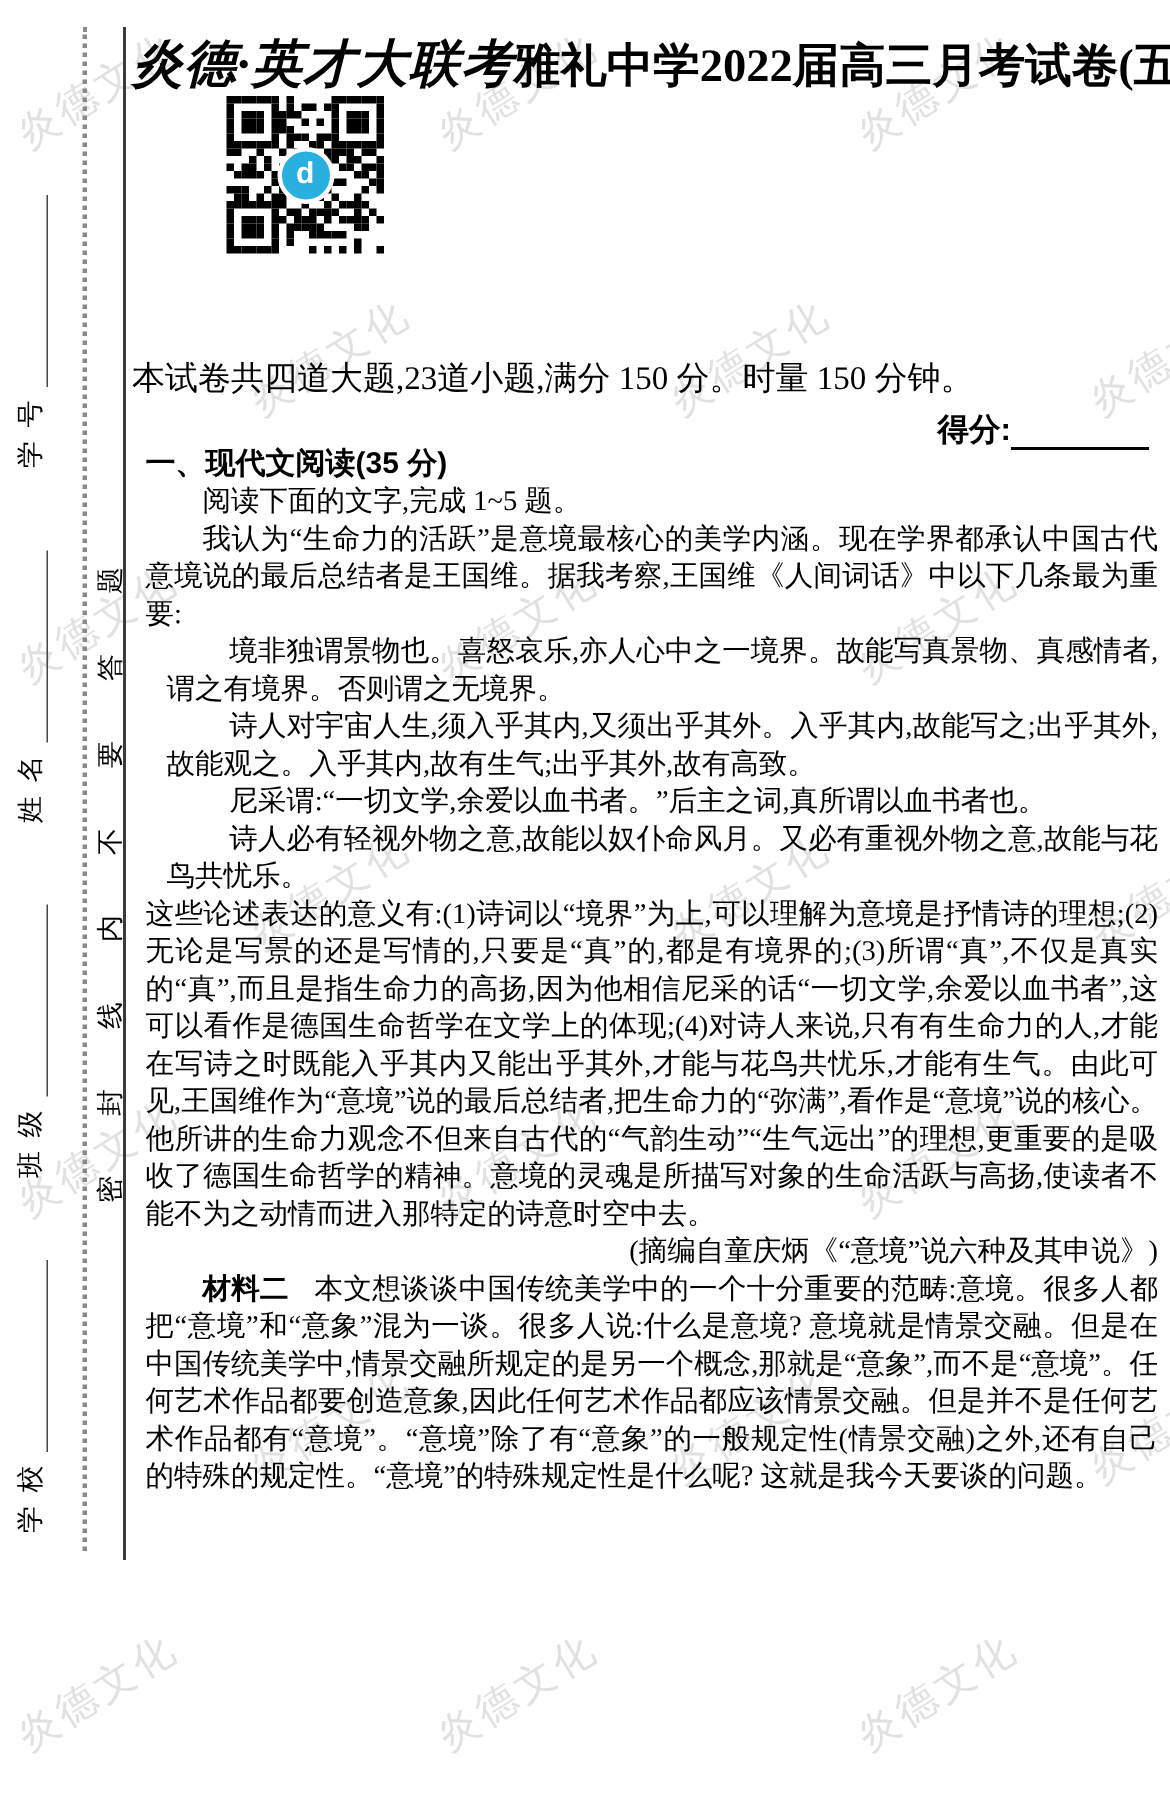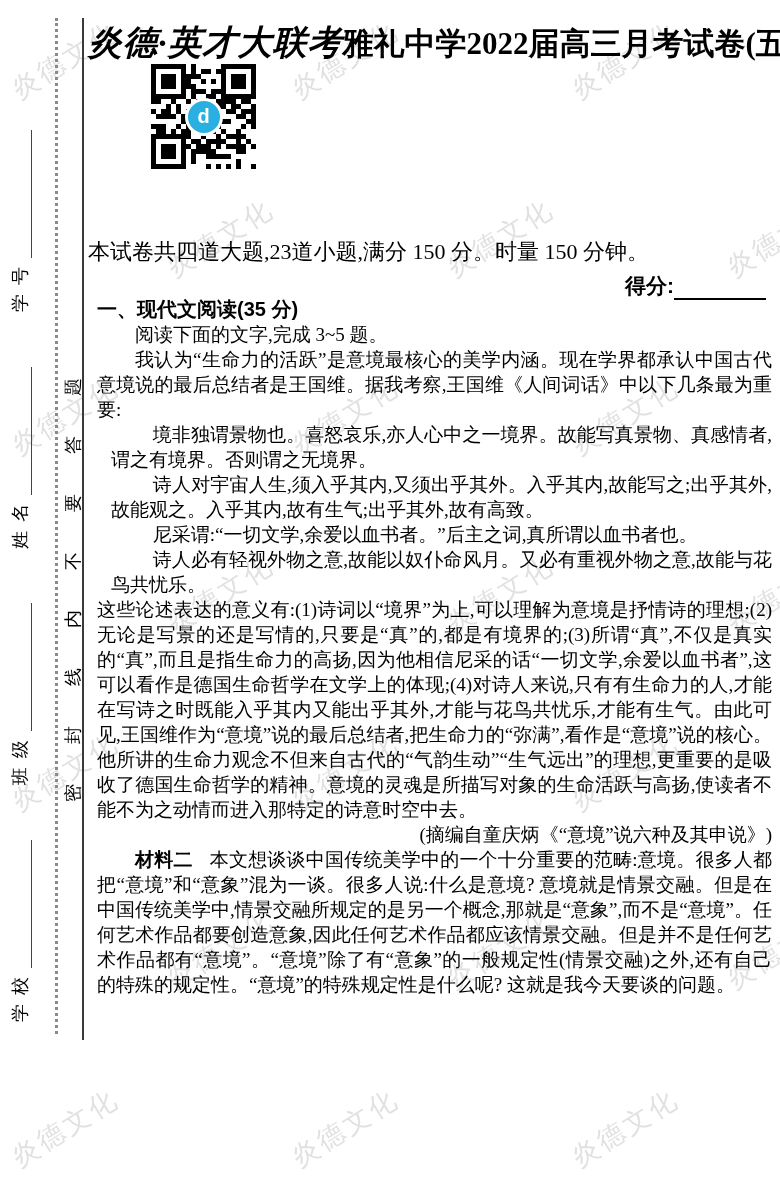--- a/index.html
+++ b/index.html
@@ -353,21 +353,21 @@
 
 
     <div class="instructions">本试卷共四道大题,23道小题,满分 150 分。时量 150 分钟。</div>
 
     <div class="score-row">
       <span>得分:</span><span class="score-line"></span>
     </div>
 
     <div class="body-text">
         <div class="p h1">一、现代文阅读(35 分)</div>
-        <div class="p para">阅读下面的文字,完成 3~5 题。</div>
+        <div class="p para">阅读下面的文字,完成 1~5 题。</div>
         <div class="p para">我认为“生命力的活跃”是意境最核心的美学内涵。现在学界都承认中国古代意境说的最后总结者是王国维。据我考察,王国维《人间词话》中以下几条最为重要:</div>
         <div class="p quote">境非独谓景物也。喜怒哀乐,亦人心中之一境界。故能写真景物、真感情者,谓之有境界。否则谓之无境界。</div>
         <div class="p quote">诗人对宇宙人生,须入乎其内,又须出乎其外。入乎其内,故能写之;出乎其外,故能观之。入乎其内,故有生气;出乎其外,故有高致。</div>
         <div class="p quote">尼采谓:“一切文学,余爱以血书者。”后主之词,真所谓以血书者也。</div>
         <div class="p quote">诗人必有轻视外物之意,故能以奴仆命风月。又必有重视外物之意,故能与花鸟共忧乐。</div>
         <div class="p flush">这些论述表达的意义有:(1)诗词以“境界”为上,可以理解为意境是抒情诗的理想;(2)无论是写景的还是写情的,只要是“真”的,都是有境界的;(3)所谓“真”,不仅是真实的“真”,而且是指生命力的高扬,因为他相信尼采的话“一切文学,余爱以血书者”,这可以看作是德国生命哲学在文学上的体现;(4)对诗人来说,只有有生命力的人,才能在写诗之时既能入乎其内又能出乎其外,才能与花鸟共忧乐,才能有生气。由此可见,王国维作为“意境”说的最后总结者,把生命力的“弥满”,看作是“意境”说的核心。他所讲的生命力观念不但来自古代的“气韵生动”“生气远出”的理想,更重要的是吸收了德国生命哲学的精神。意境的灵魂是所描写对象的生命活跃与高扬,使读者不能不为之动情而进入那特定的诗意时空中去。</div>
         <div class="p attribution">(摘编自童庆炳《“意境”说六种及其申说》)</div>
         <div class="p para"><b class="lead">材料二</b>本文想谈谈中国传统美学中的一个十分重要的范畴:意境。很多人都把“意境”和“意象”混为一谈。很多人说:什么是意境? 意境就是情景交融。但是在中国传统美学中,情景交融所规定的是另一个概念,那就是“意象”,而不是“意境”。任何艺术作品都要创造意象,因此任何艺术作品都应该情景交融。但是并不是任何艺术作品都有“意境”。“意境”除了有“意象”的一般规定性(情景交融)之外,还有自己的特殊的规定性。“意境”的特殊规定性是什么呢? 这就是我今天要谈的问题。</div>
       </div>
   </div>

